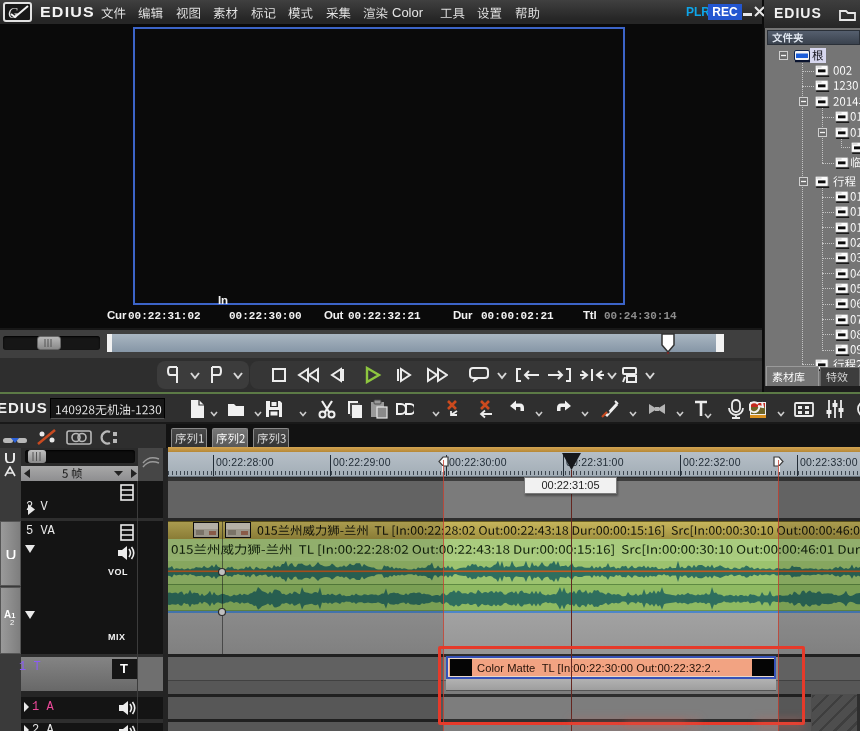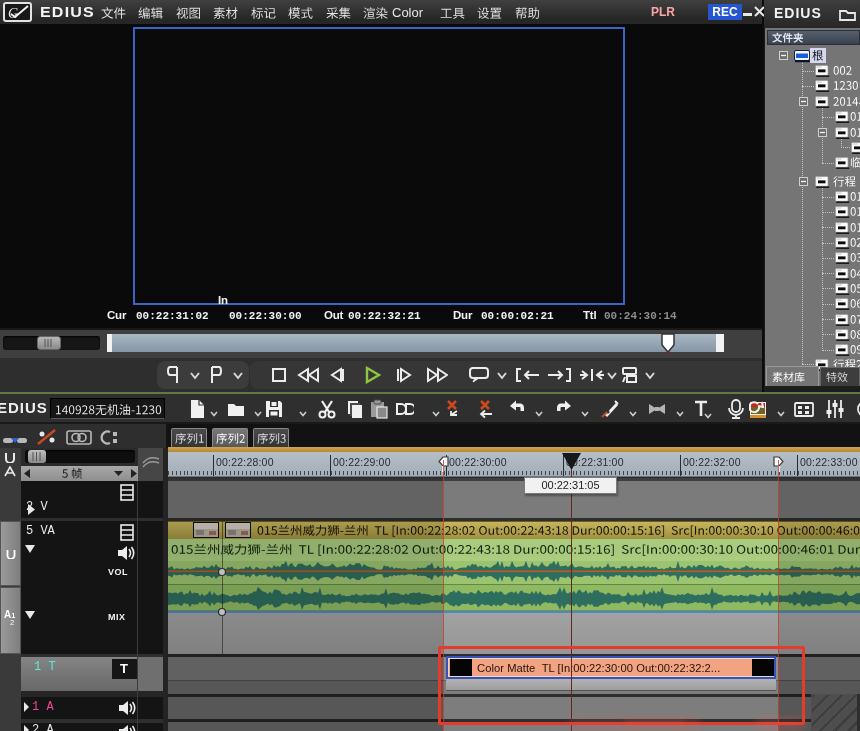--- a/index.html
+++ b/index.html
@@ -143,29 +143,29 @@
       <use href="#g18" transform="translate(0.0,0) scale(0.0125,-0.0125)"></use>
       <use href="#g19" transform="translate(12.5,0) scale(0.0125,-0.0125)"></use>
     </g>
   </svg>
 <svg style="position:absolute;left:514.5px;top:4.8px;overflow:visible" width="27" height="18">
     <g fill="#e5e5e5" transform="translate(0,12.8)">
       <use href="#g20" transform="translate(0.0,0) scale(0.0125,-0.0125)"></use>
       <use href="#g21" transform="translate(12.5,0) scale(0.0125,-0.0125)"></use>
     </g>
   </svg>
-<div style="position:absolute;left:651px;top:5px;font:bold 12px 'Liberation Sans',sans-serif;color:#fca5a5">PLR</div>
+<div style="position:absolute;left:686px;top:5px;font:bold 12px 'Liberation Sans',sans-serif;color:#0ea5e9">PLR</div>
 <div style="position:absolute;left:708px;top:4px;width:34px;height:16px;background:#2356d0;color:#fff;font:bold 12px 'Liberation Sans',sans-serif;text-align:center;line-height:16px">REC</div>
 <div style="position:absolute;left:743px;top:13px;width:9px;height:3px;background:#e8e8e8"></div>
 <svg style="position:absolute;left:754px;top:6px" width="11" height="11">
     <path d="M1 1 L10 10 M10 1 L1 10" stroke="#e8e8e8" stroke-width="2"></path>
   </svg>
 <div style="position:absolute;left:133px;top:27px;width:492px;height:278px;border:2px solid #3c64c8"></div>
 <div style="position:absolute;left:107px;top:309px;font:bold 11.5px 'Liberation Sans',sans-serif;color:#f2f2f2;letter-spacing:-0.2px">Cur</div>
-<div style="position:absolute;left:136px;top:310px;font:bold 11px 'Liberation Mono',monospace;color:#f2f2f2">00:22:31:02</div>
+<div style="position:absolute;left:128px;top:310px;font:bold 11px 'Liberation Mono',monospace;color:#f2f2f2">00:22:31:02</div>
 <div style="position:absolute;left:218px;top:294px;font:bold 11.5px 'Liberation Sans',sans-serif;color:#f2f2f2;letter-spacing:-0.2px">In</div>
 <div style="position:absolute;left:229px;top:310px;font:bold 11px 'Liberation Mono',monospace;color:#f2f2f2">00:22:30:00</div>
 <div style="position:absolute;left:324px;top:309px;font:bold 11.5px 'Liberation Sans',sans-serif;color:#f2f2f2;letter-spacing:-0.2px">Out</div>
 <div style="position:absolute;left:348px;top:310px;font:bold 11px 'Liberation Mono',monospace;color:#f2f2f2">00:22:32:21</div>
 <div style="position:absolute;left:453px;top:309px;font:bold 11.5px 'Liberation Sans',sans-serif;color:#f2f2f2;letter-spacing:-0.2px">Dur</div>
 <div style="position:absolute;left:481px;top:310px;font:bold 11px 'Liberation Mono',monospace;color:#f2f2f2">00:00:02:21</div>
 <div style="position:absolute;left:583px;top:309px;font:bold 11.5px 'Liberation Sans',sans-serif;color:#f2f2f2;letter-spacing:-0.2px">Ttl</div>
 <div style="position:absolute;left:604px;top:310px;font:bold 11px 'Liberation Mono',monospace;color:#8e8e8e">00:24:30:14</div>
 <div style="position:absolute;left:0px;top:328px;width:762px;height:30px;background:#3f3f3f;border-top:2px solid #181818"></div>
 <div style="position:absolute;left:3px;top:336px;width:97px;height:14px;background:#161616;border-radius:3px;box-shadow:inset 0 1px 2px #000"></div>
@@ -812,24 +812,24 @@
     <path d="M0 0 H10 L5 8 Z" fill="#e8e8e8"></path>
   </svg>
 <svg style="position:absolute;left:117px;top:545px" width="19" height="16">
     <path d="M1 5 H5 L10 1 V15 L5 11 H1 Z" fill="#ececec"></path>
     <path d="M12 4 Q15 8 12 12 M14.5 2 Q19 8 14.5 14" style="stroke:#ececec;fill:none;stroke-width:1.6"></path>
   </svg>
 <div style="position:absolute;left:108px;top:567px;font:bold 9px 'Liberation Sans',sans-serif;color:#f2f2f2;letter-spacing:0.5px">VOL</div>
 <svg style="position:absolute;left:25px;top:611px" width="10" height="8">
     <path d="M0 0 H10 L5 8 Z" fill="#e8e8e8"></path>
   </svg>
-<div style="position:absolute;left:108px;top:612px;font:bold 9px 'Liberation Sans',sans-serif;color:#f2f2f2;letter-spacing:0.5px">MIX</div>
+<div style="position:absolute;left:108px;top:632px;font:bold 9px 'Liberation Sans',sans-serif;color:#f2f2f2;letter-spacing:0.5px">MIX</div>
 <div style="position:absolute;left:21px;top:654px;width:142px;height:3px;background:#2e2e2e"></div>
 <div style="position:absolute;left:21px;top:657px;width:142px;height:34px;background:linear-gradient(#848484,#686868)"></div>
-<div style="position:absolute;left:34px;top:660px;font:12px 'Liberation Mono',monospace;color:#5eead4">1 T</div>
+<div style="position:absolute;left:19px;top:660px;font:12px 'Liberation Mono',monospace;color:#8b5cf6">1 T</div>
 <div style="position:absolute;left:112px;top:659px;width:26px;height:20px;background:#161616"></div>
 <div style="position:absolute;left:120px;top:661px;font:bold 13px 'Liberation Sans',sans-serif;color:#fff">T</div>
 <div style="position:absolute;left:21px;top:691px;width:142px;height:6px;background:#252525"></div>
 <div style="position:absolute;left:21px;top:697px;width:142px;height:22px;background:#141414"></div>
 <svg style="position:absolute;left:23px;top:702px" width="7" height="10">
     <path d="M1 0 L6 5 L1 10 Z" fill="#e8e8e8"></path>
   </svg>
 <div style="position:absolute;left:32px;top:700px;font:12px 'Liberation Mono',monospace;color:#ec4899">1 A</div>
 <svg style="position:absolute;left:118px;top:700px" width="19" height="16">
     <path d="M1 5 H5 L10 1 V15 L5 11 H1 Z" fill="#ececec"></path>

